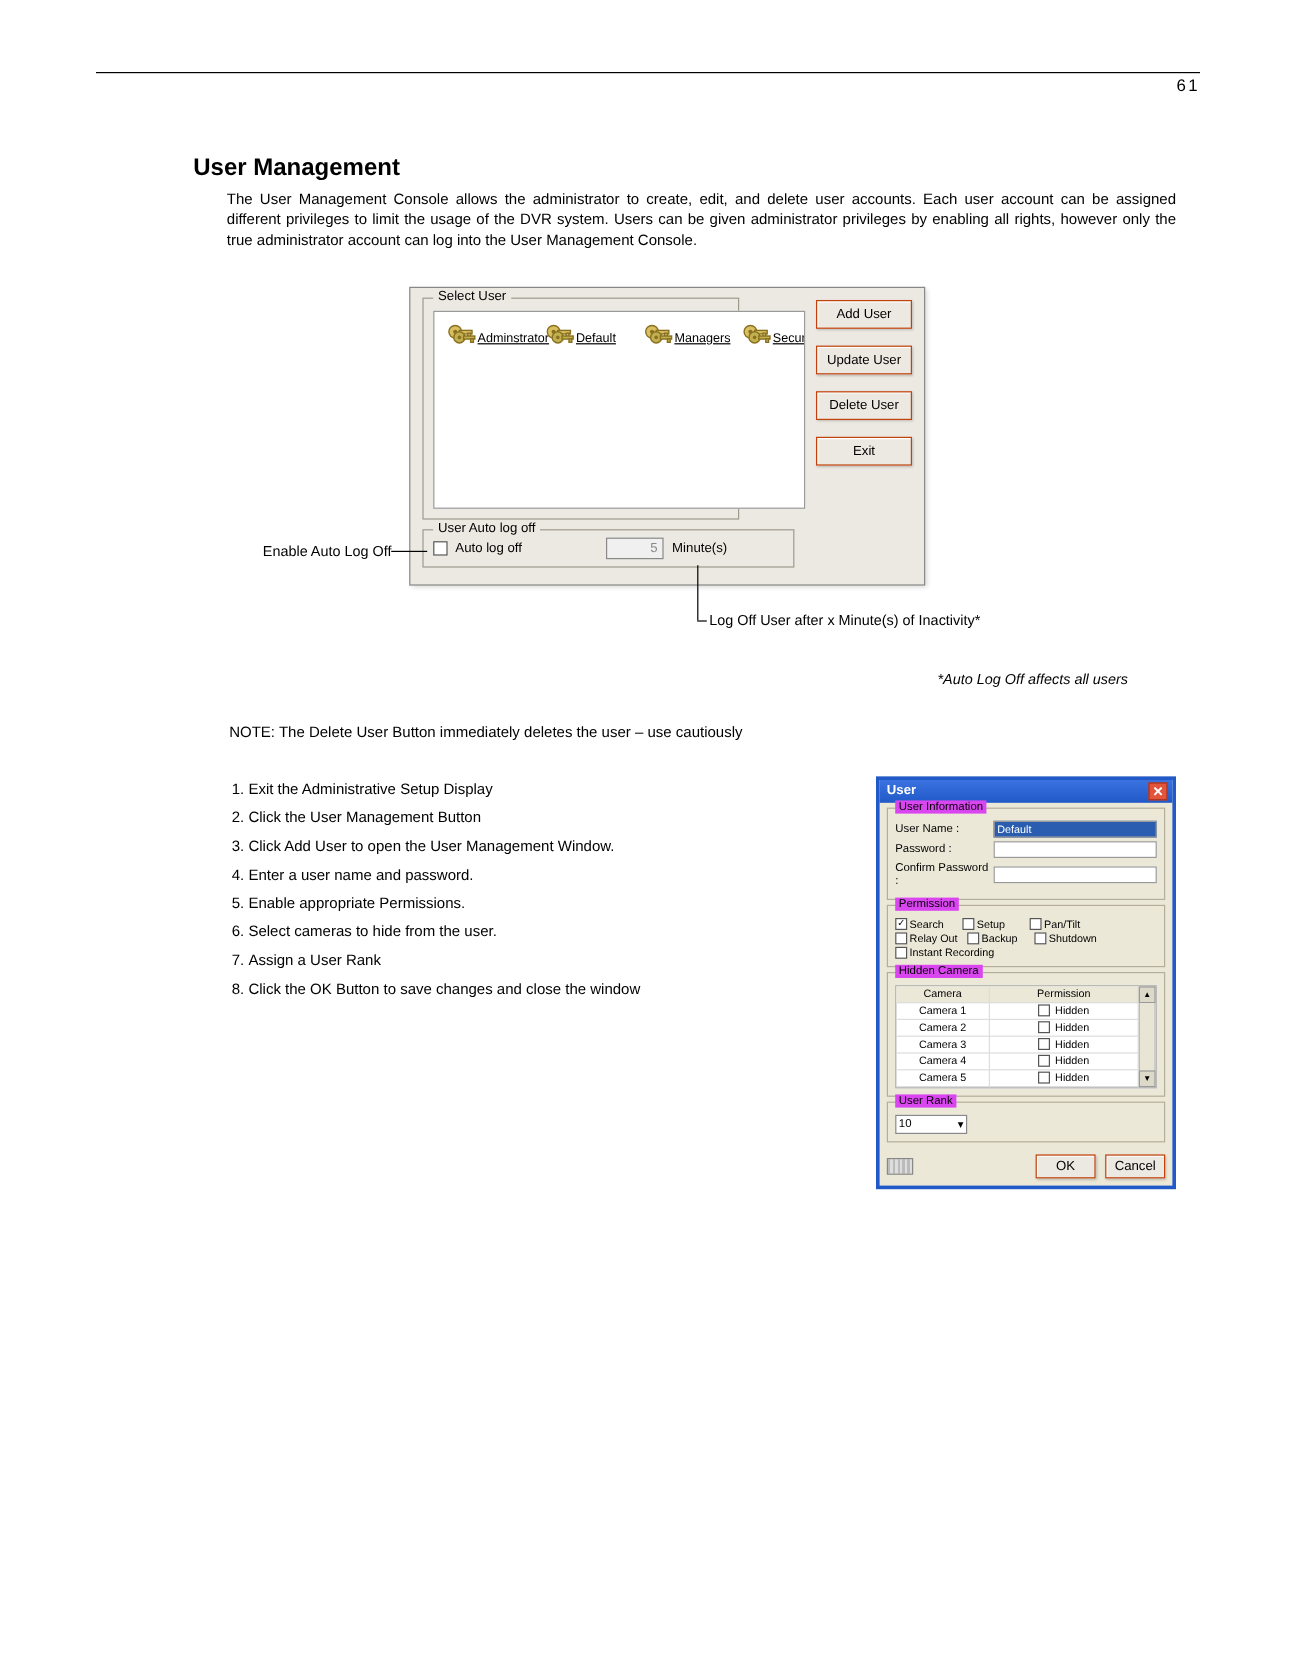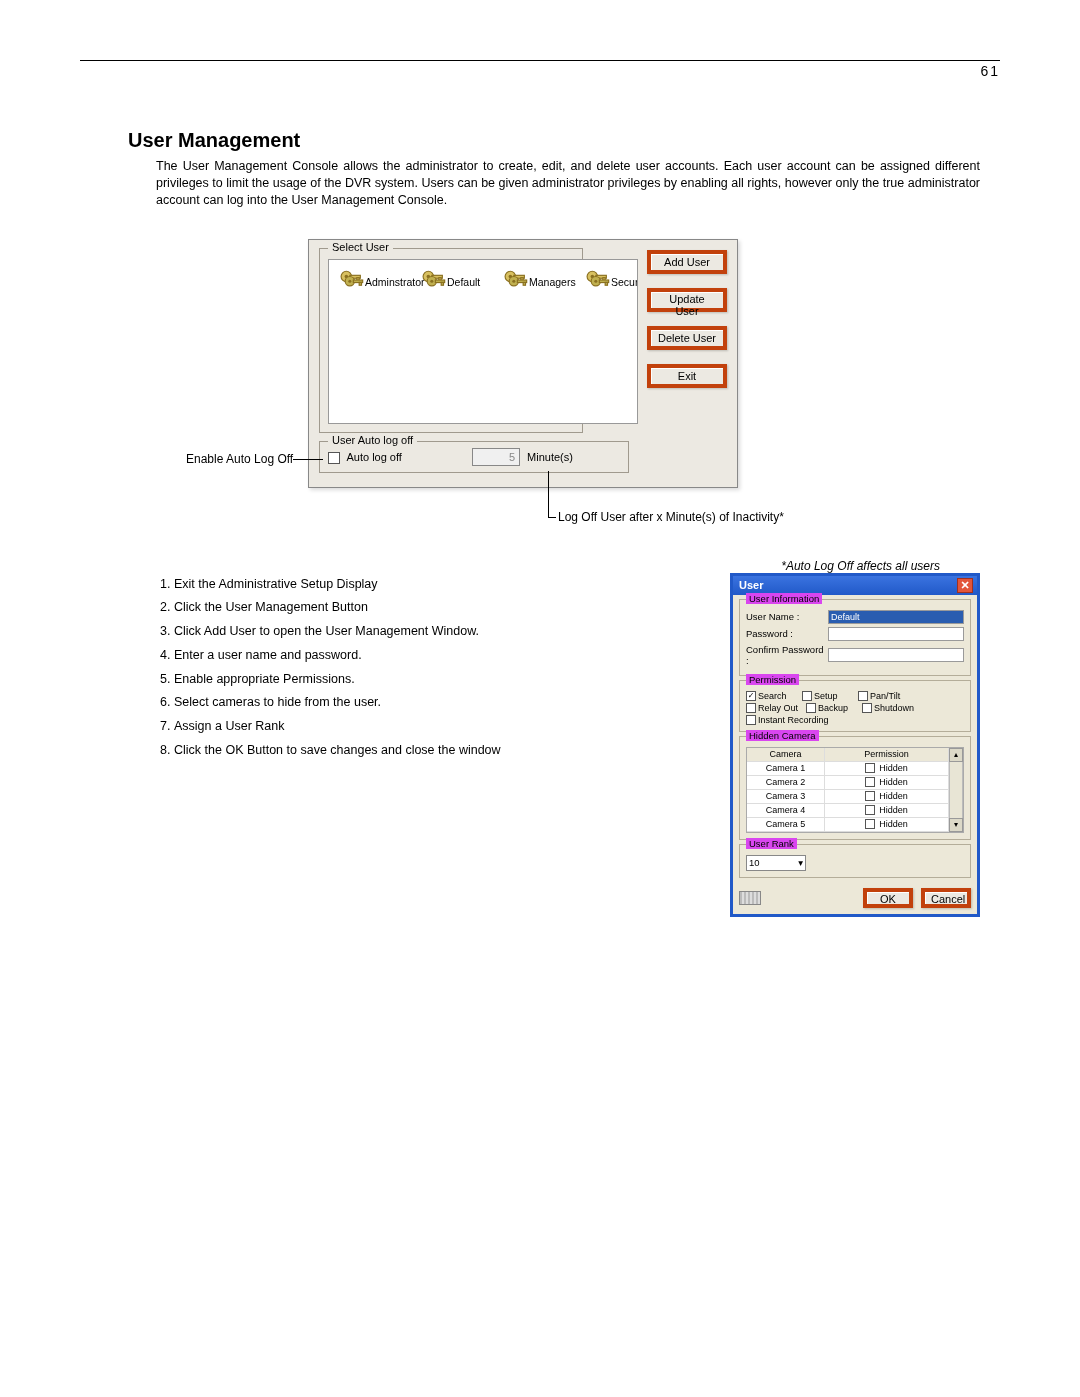--- a/index.html
+++ b/index.html
@@ -20,21 +20,21 @@
     margin-bottom: 2px;
   }
   .page-number {
     text-align: right;
     font-size: 14px;
     letter-spacing: 2px;
     margin-top: 2px;
     margin-bottom: 50px;
   }
   .content {
-    margin-left: 48px;
+    margin-left: 81px;
     margin-right: 20px;
   }
   h2.section-title {
     font-size: 20px;
     font-weight: bold;
     margin: 0 0 6px 0;
   }
   p.para {
     font-size: 12.5px;
     line-height: 1.35;
@@ -100,21 +100,21 @@
     position: absolute;
     right: 10px;
     top: 10px;
     display: flex;
     flex-direction: column;
     gap: 14px;
   }
   .winbtn {
     width: 80px;
     height: 24px;
-    border: 4px solid #c2410c;
+    border: 1px solid #c2410c;
     background: #ece9e2;
     font-size: 11px;
     font-family: Tahoma, Arial, sans-serif;
     box-shadow: 1px 1px 0 #fff inset, 1px 1px 2px rgba(0,0,0,.2);
     cursor: pointer;
   }
   .autolog-row {
     display: flex;
     align-items: center;
     gap: 10px;
@@ -283,21 +283,21 @@
 <div class="page">
   <div class="page-rule"></div>
   <div class="page-number">61</div>
 
   <div class="content">
     <h2 class="section-title">User Management</h2>
     <p class="para">The User Management Console allows the administrator to create, edit, and delete user accounts. Each user account can be assigned different privileges to limit the usage of the DVR system. Users can be given administrator privileges by enabling all rights, however only the true administrator account can log into the User Management Console.</p>
 
     <div class="figure-wrap">
       <div class="dialog">
-        <div class="fieldset" style="width:264px;">
+        <div class="fieldset" style="width:264px;text-decoration:underline;">
           <span class="legend">Select User</span>
           <div class="select-user-box">
             <div class="user-row" id="user-row">
                 <div class="user-item">
                   <div class="key-icon">
                     <svg viewBox="0 0 24 24" width="28" height="28">
                       <circle cx="8" cy="9" r="4.5" fill="#d8c060" stroke="#8a7020"></circle>
                       <circle cx="8" cy="9" r="1.5" fill="#8a7020"></circle>
                       <rect x="11" y="8" width="9" height="2.5" fill="#d8c060" stroke="#8a7020"></rect>
                       <rect x="17" y="10" width="2" height="3" fill="#d8c060" stroke="#8a7020"></rect>
@@ -380,20 +380,21 @@
       <div class="callout" style="left:58px; top:213px;">Enable Auto Log Off</div>
       <div class="callout-line" style="left:165px; top:220px; width:30px; height:1px;"></div>
 
       <div class="callout-line" style="left:420px; top:232px; width:1px; height:46px;"></div>
       <div class="callout-line" style="left:420px; top:278px; width:8px; height:1px;"></div>
       <div class="callout" style="left:430px; top:271px;">Log Off User after x Minute(s) of Inactivity*</div>
     </div>
 
     <div class="footnote-right">*Auto Log Off affects all users</div>
 
+    <div class="note">NOTE: The Delete User Button immediately deletes the user – use cautiously</div>
 
 
     <div class="two-col">
       <div class="left">
         <ol class="steps" id="steps-list">
             <li>Exit the Administrative Setup Display</li>
             <li>Click the User Management Button</li>
             <li>Click Add User to open the User Management Window.</li>
             <li>Enter a user name and password.</li>
             <li>Enable appropriate Permissions.</li>

